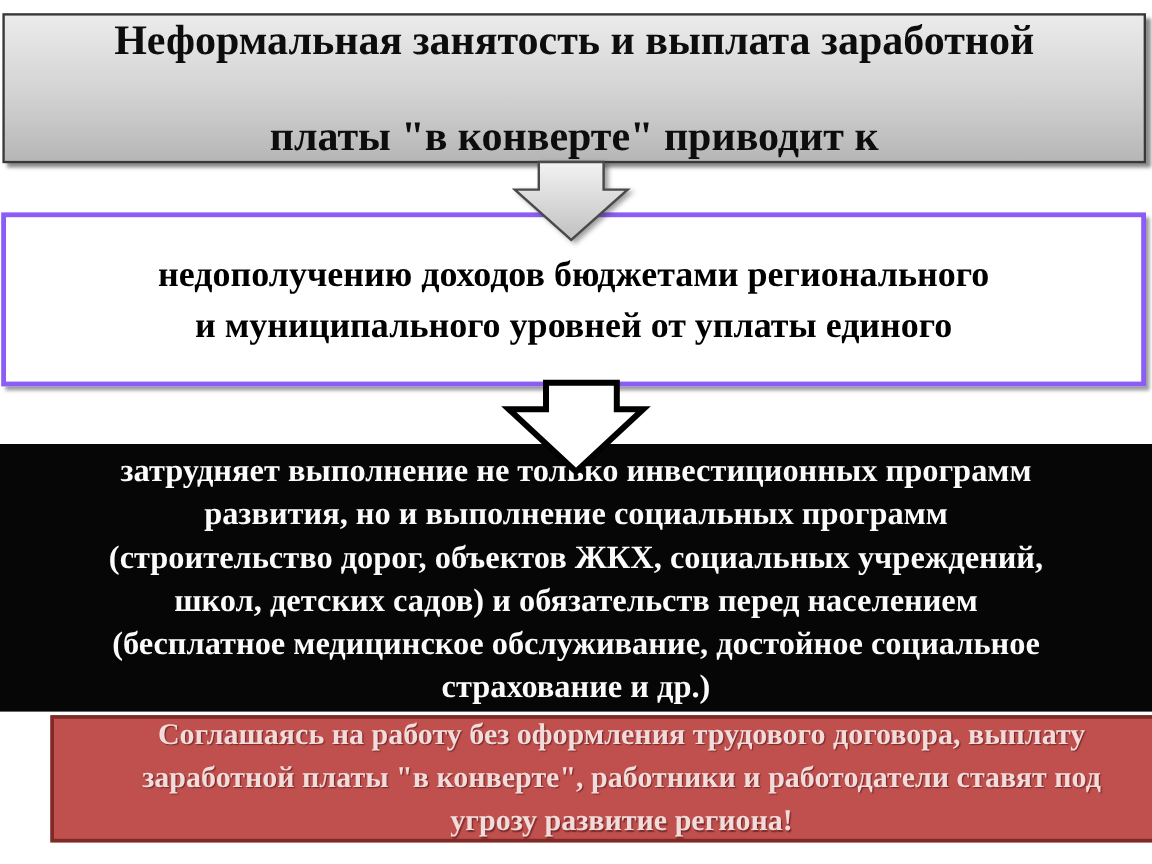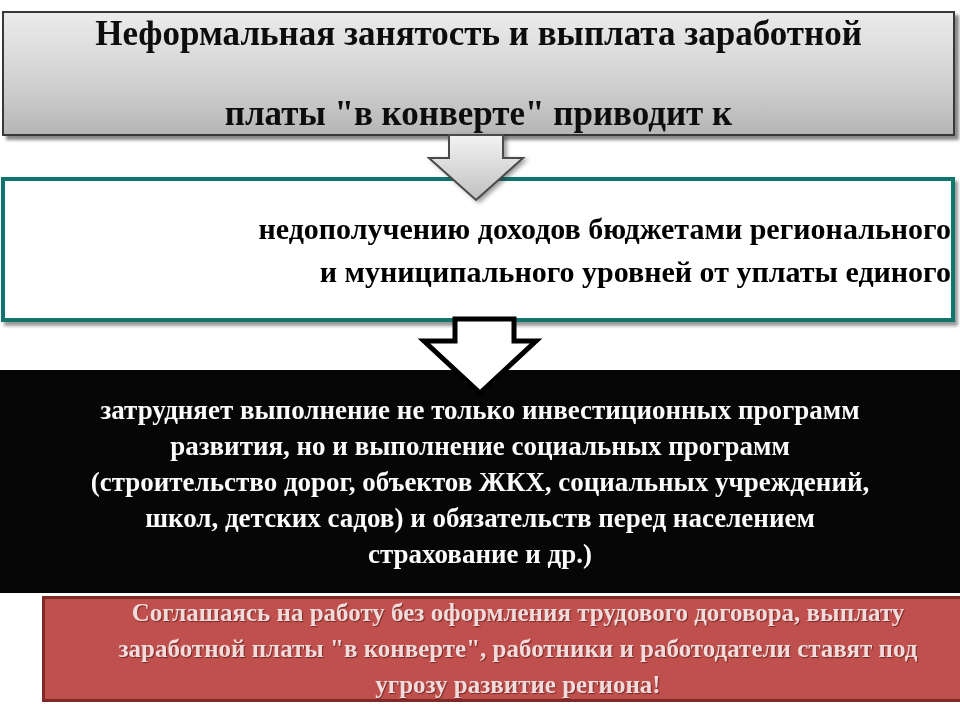--- a/index.html
+++ b/index.html
@@ -13,23 +13,23 @@
     position:absolute;left:2px;top:11px;width:949px;height:121px;
     border:2px solid #383838;
     background:linear-gradient(180deg,#ebebeb 0%,#d2d2d2 55%,#b6b6b6 100%);
     box-shadow:4px 4px 3px rgba(40,40,40,0.55);
     display:flex;flex-direction:column;justify-content:center;align-items:center;
     font-size:35px;line-height:48px;color:#0d0d0d;text-align:center;gap:32px;
   }
   
   .white-box{
     position:absolute;left:1px;top:177px;width:946px;height:137px;
-    border:4px solid #0f766e;background:#ffffff;
+    border:4px solid #8b5cf6;background:#ffffff;
     box-shadow:3px 4px 3px rgba(0,0,0,0.40);
-    display:flex;flex-direction:column;justify-content:center;align-items:flex-end;
+    display:flex;flex-direction:column;justify-content:center;align-items:center;
     font-size:30px;line-height:43px;color:#000000;text-align:center;
   }
   
   .black-box{
     position:absolute;left:0;top:370px;width:960px;height:223px;
     background:#060606;
     display:flex;flex-direction:column;justify-content:center;align-items:center;
     font-size:27px;line-height:36px;color:#fbfbfb;text-align:center;
   }
   
@@ -59,20 +59,21 @@
   <div class="white-box">
     <div class="line">недополучению доходов бюджетами регионального</div>
     <div class="line">и муниципального уровней от уплаты единого</div>
   </div>
 
   <div class="black-box">
     <div class="line">затрудняет выполнение не только инвестиционных программ</div>
     <div class="line">развития, но и выполнение социальных программ</div>
     <div class="line">(строительство дорог, объектов ЖКХ, социальных учреждений,</div>
     <div class="line">школ, детских садов) и обязательств перед населением</div>
+    <div class="line">(бесплатное медицинское обслуживание, достойное социальное</div>
     <div class="line">страхование и др.)</div>
   </div>
 
   <div class="red-box">
     <div class="line">Соглашаясь на работу без оформления трудового договора, выплату</div>
     <div class="line">заработной платы "в конверте", работники и работодатели ставят под</div>
     <div class="line">угрозу развитие региона!</div>
   </div>
 
   <svg class="arrows" viewBox="0 0 960 720" xmlns="http://www.w3.org/2000/svg">

